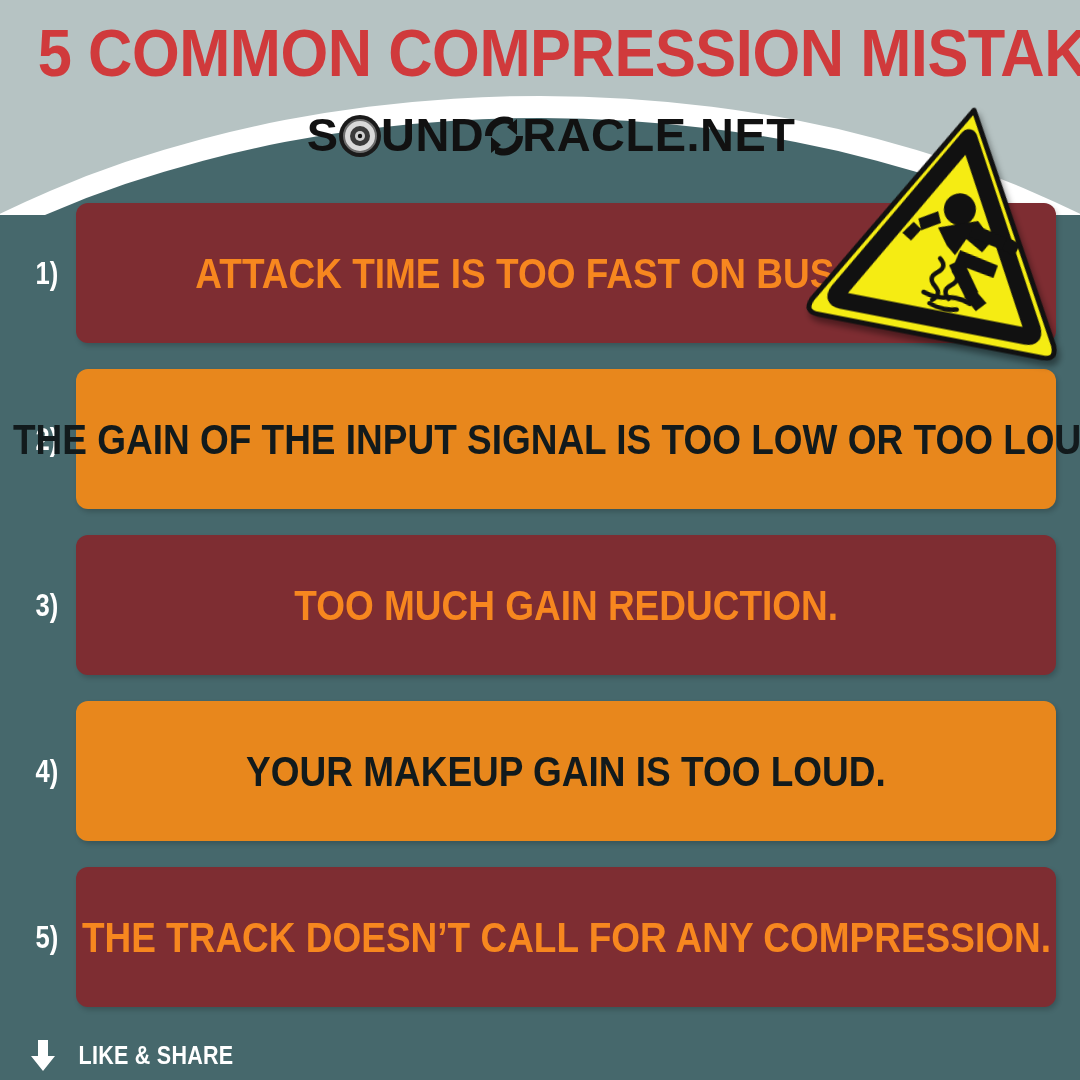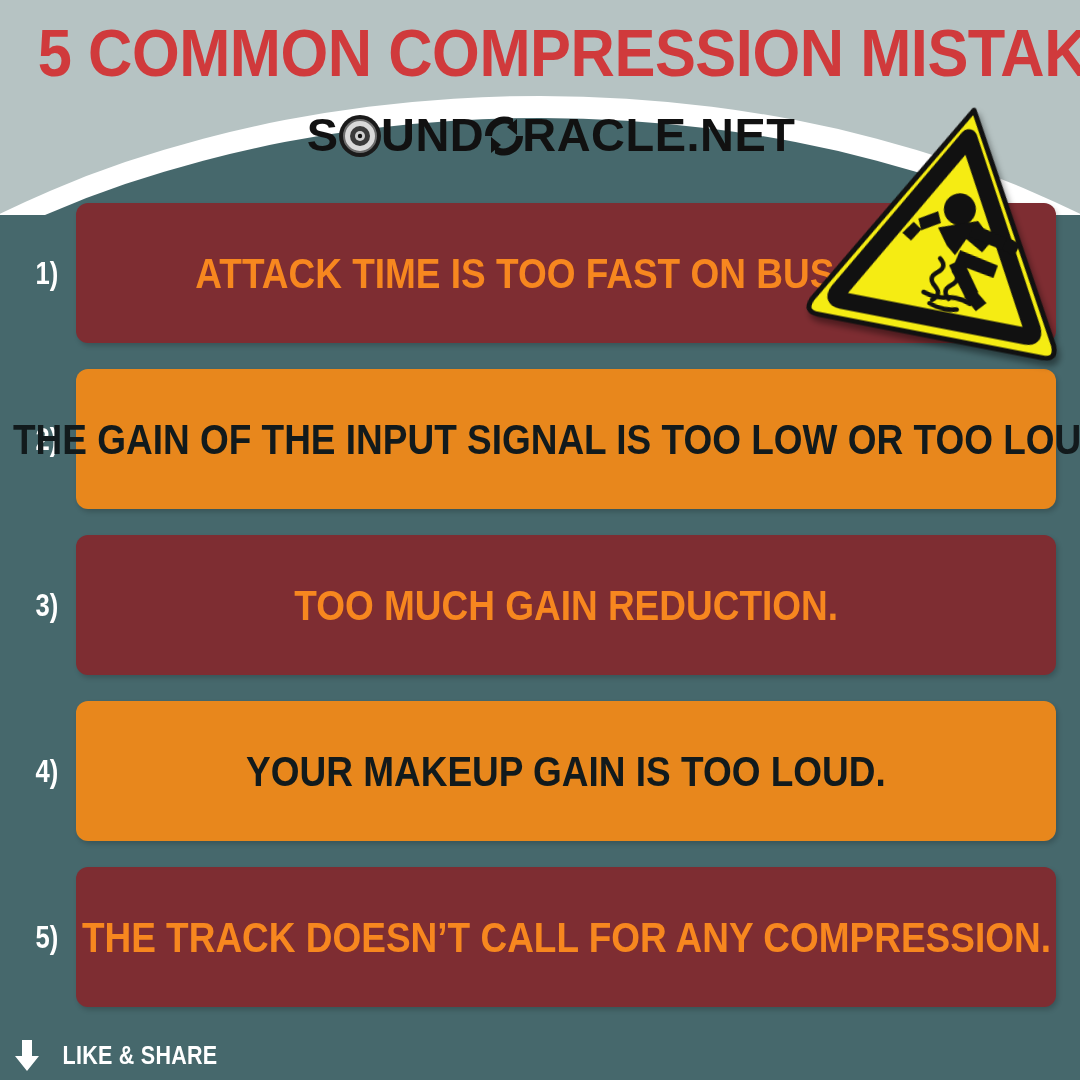--- a/index.html
+++ b/index.html
@@ -162,21 +162,21 @@
     transform-origin: 50% 50%;
     white-space: nowrap;
     text-align: center;
   }
   .row-text.orange-text { color: #f7871f; }
   .row-text.dark-text   { color: #121a1c; }
 
   
   .footer {
     position: absolute;
-    left: 0;
+    left: 16px;
     bottom: 0;
     width: 984px;
     height: 60px;
     z-index: 6;
     padding-left: 31px;
   }
   .f-left {
     position: absolute;
     left: 14px;
     bottom: 8px;

